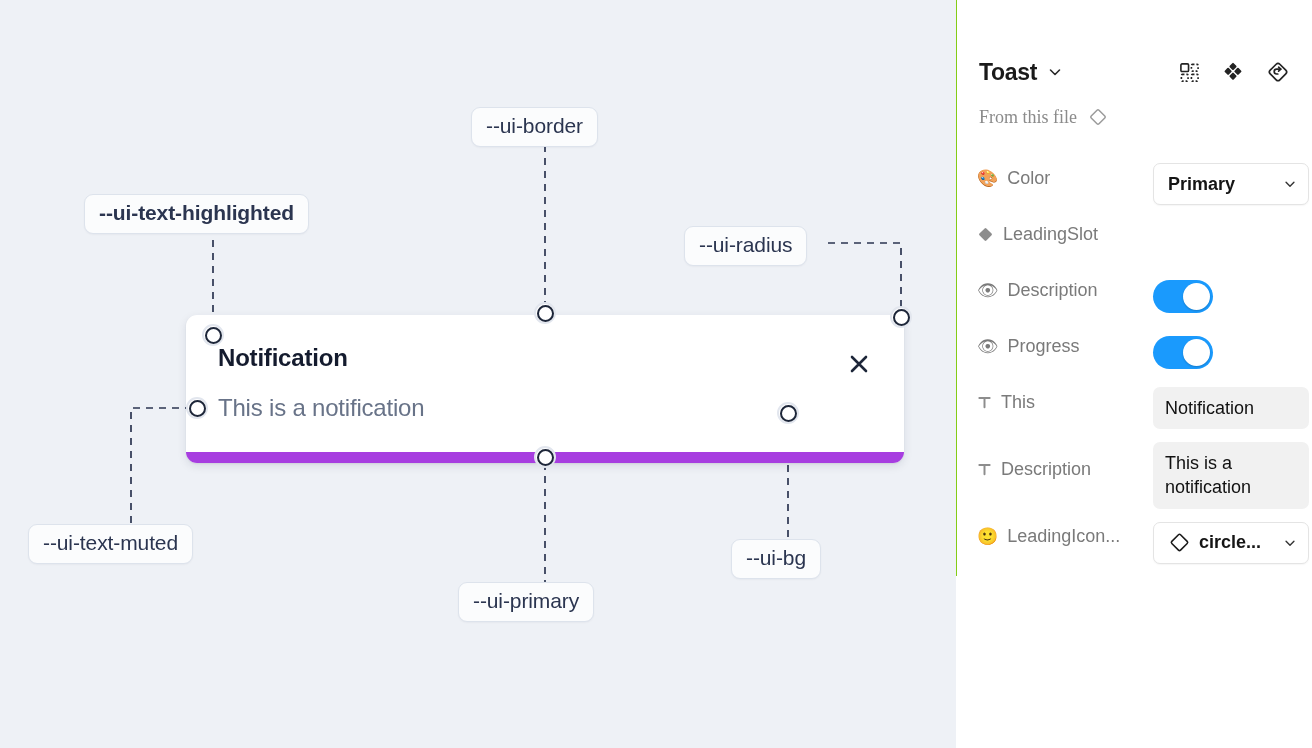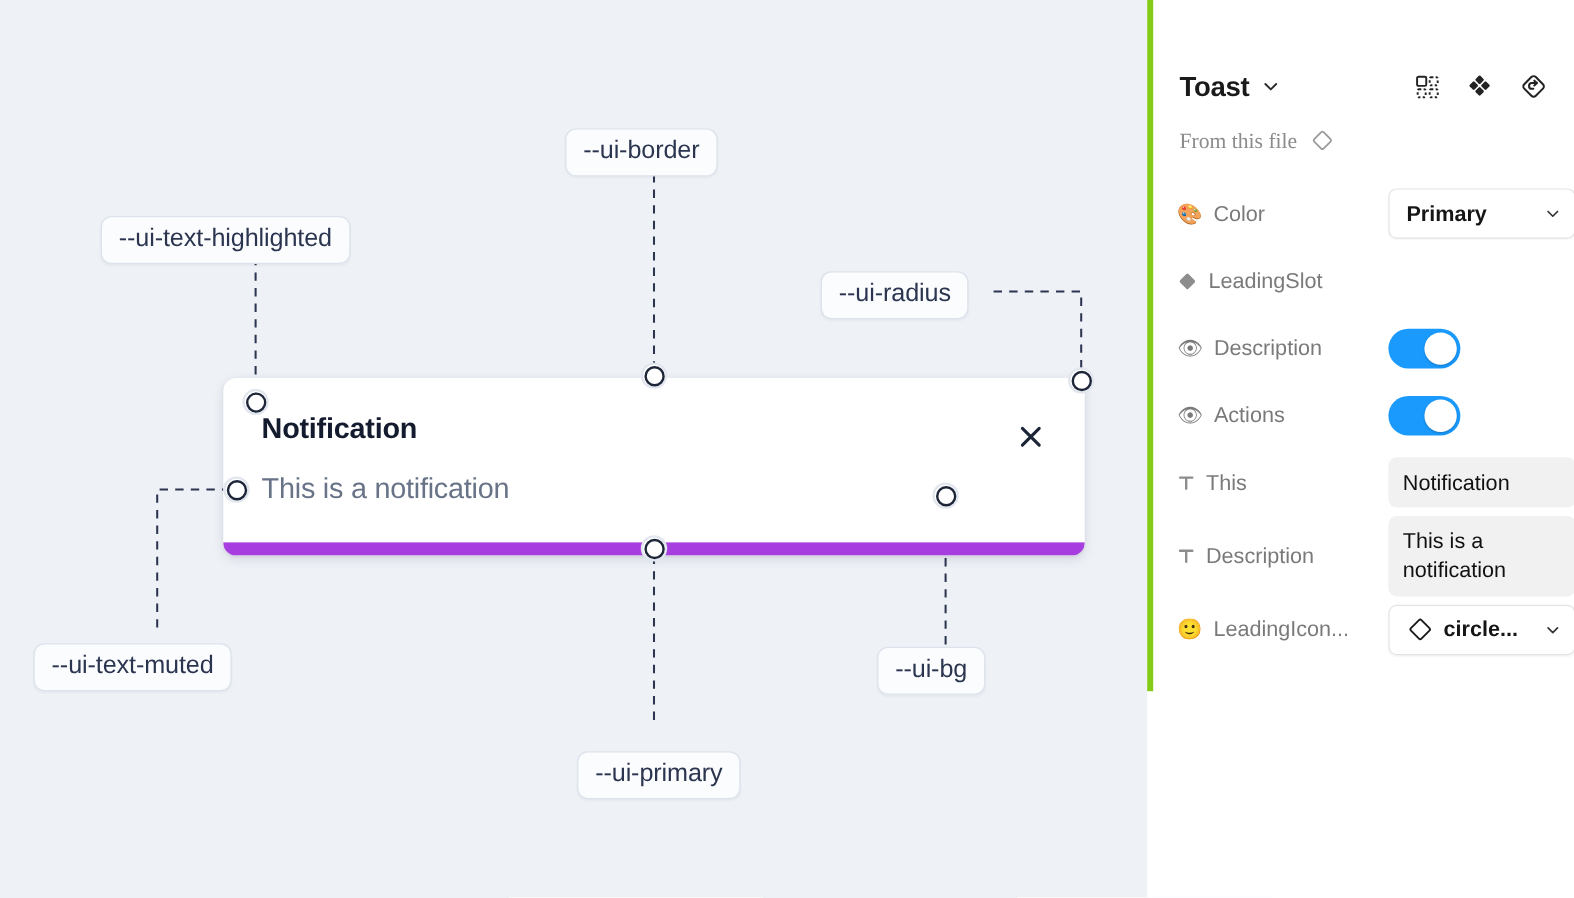--- a/index.html
+++ b/index.html
@@ -81,21 +81,21 @@
     border-radius: 50%;
     background: #ffffff;
     border: 2.4px solid #1d2639;
   }
 
   
   .panel {
     position: relative;
     width: 356px; height: 576px;
     background: #ffffff;
-    border-left: 5px solid #84cc16;
+    border-left: 1px solid #84cc16;
     flex: none;
   }
   .panel-head {
     display: flex; align-items: center;
     padding: 52px 22px 0 22px;
     height: 92px;
   }
   .panel-title {
     font-size: 23px; font-weight: 700; color: #1a1a1a;
     letter-spacing: -0.3px;
@@ -122,21 +122,21 @@
     min-height: 56px;
   }
   .field-label {
     display: flex; align-items: center; gap: 9px;
     font-size: 18px; color: #7a7a7a;
     width: 176px; flex: none;
     white-space: nowrap; overflow: hidden;
   }
   .field-label .emj { font-size: 17px; line-height: 1; }
   .lbl-icon { display: flex; align-items: center; }
-  .field-ctl { flex: 1; display: flex; justify-content: flex-start; }
+  .field-ctl { flex: 1; display: flex; justify-content: flex-start; margin-top: 12px; }
 
   .select {
     width: 156px; min-height: 42px;
     border: 1px solid #e4e4e4; border-radius: 7px;
     background: #fff;
     display: flex; align-items: center;
     padding: 0 11px 0 14px;
     font-size: 18px; font-weight: 700; color: #151515;
     gap: 8px;
     box-shadow: 0 1px 1.5px rgba(0,0,0,0.04);
@@ -205,25 +205,25 @@
       <div class="toast-progress"></div>
     </div>
 
     <div class="handle" style="left:202px; top:324px;"></div>
     <div class="handle" style="left:534px; top:302px;"></div>
     <div class="handle" style="left:890px; top:306px;"></div>
     <div class="handle" style="left:186px; top:397px;"></div>
     <div class="handle" style="left:777px; top:402px;"></div>
     <div class="handle" style="left:534px; top:446px;"></div>
 
-    <div class="pill" style="left:84px; top:180px;">--ui-text-highlighted</div>
+    <div class="pill" style="left:84px; top:194px;font-weight:bold;">--ui-text-highlighted</div>
     <div class="pill" style="left:471px; top:107px;">--ui-border</div>
     <div class="pill" style="left:684px; top:226px;">--ui-radius</div>
-    <div class="pill" style="left:28px; top:536px;">--ui-text-muted</div>
-    <div class="pill" style="left:458px; top:626px;margin-left:23px;">--ui-primary</div>
+    <div class="pill" style="left:28px; top:524px;">--ui-text-muted</div>
+    <div class="pill" style="left:458px; top:582px;">--ui-primary</div>
     <div class="pill" style="left:731px; top:539px;">--ui-bg</div>
   </div>
 
   <div class="panel">
 
     <div class="panel-head">
       <span class="panel-title">Toast</span>
       <span class="title-caret">
         <svg width="16" height="16" viewBox="0 0 16 16" fill="none" xmlns="http://www.w3.org/2000/svg">
           <path d="M3.5 6 L8 10.5 L12.5 6" stroke="currentColor" stroke-width="1.6" stroke-linecap="round" stroke-linejoin="round"></path>
@@ -303,21 +303,21 @@
           <span>Description</span>
         </div>
         <div class="field-ctl">
           <div class="toggle"></div>
         </div>
       </div>
 
       <div class="field-row">
         <div class="field-label">
           <span class="emj">👁</span>
-          <span>Actions</span>
+          <span>Progress</span>
         </div>
         <div class="field-ctl">
           <div class="toggle"></div>
         </div>
       </div>
 
 
       <div class="field-row">
         <div class="field-label">
           <span class="lbl-icon">

